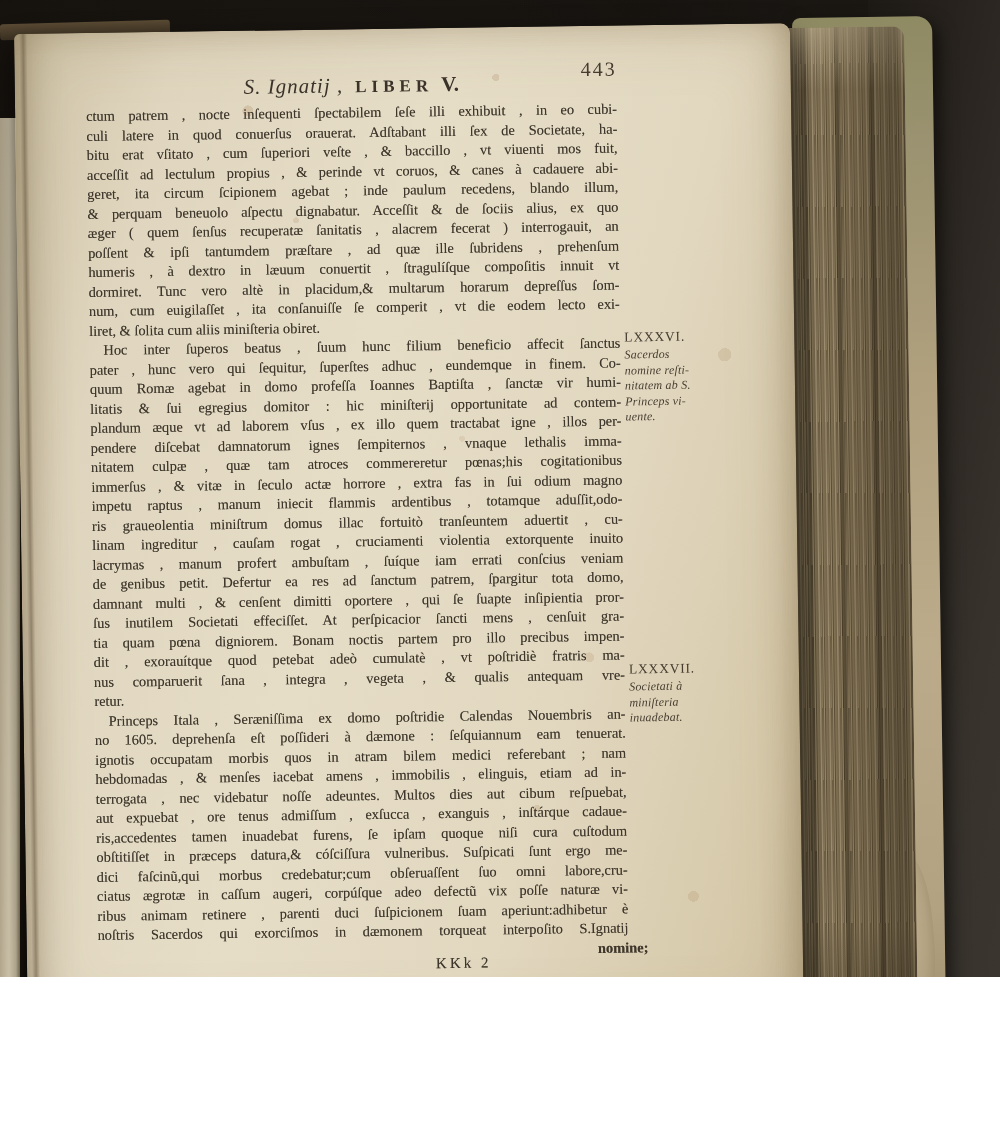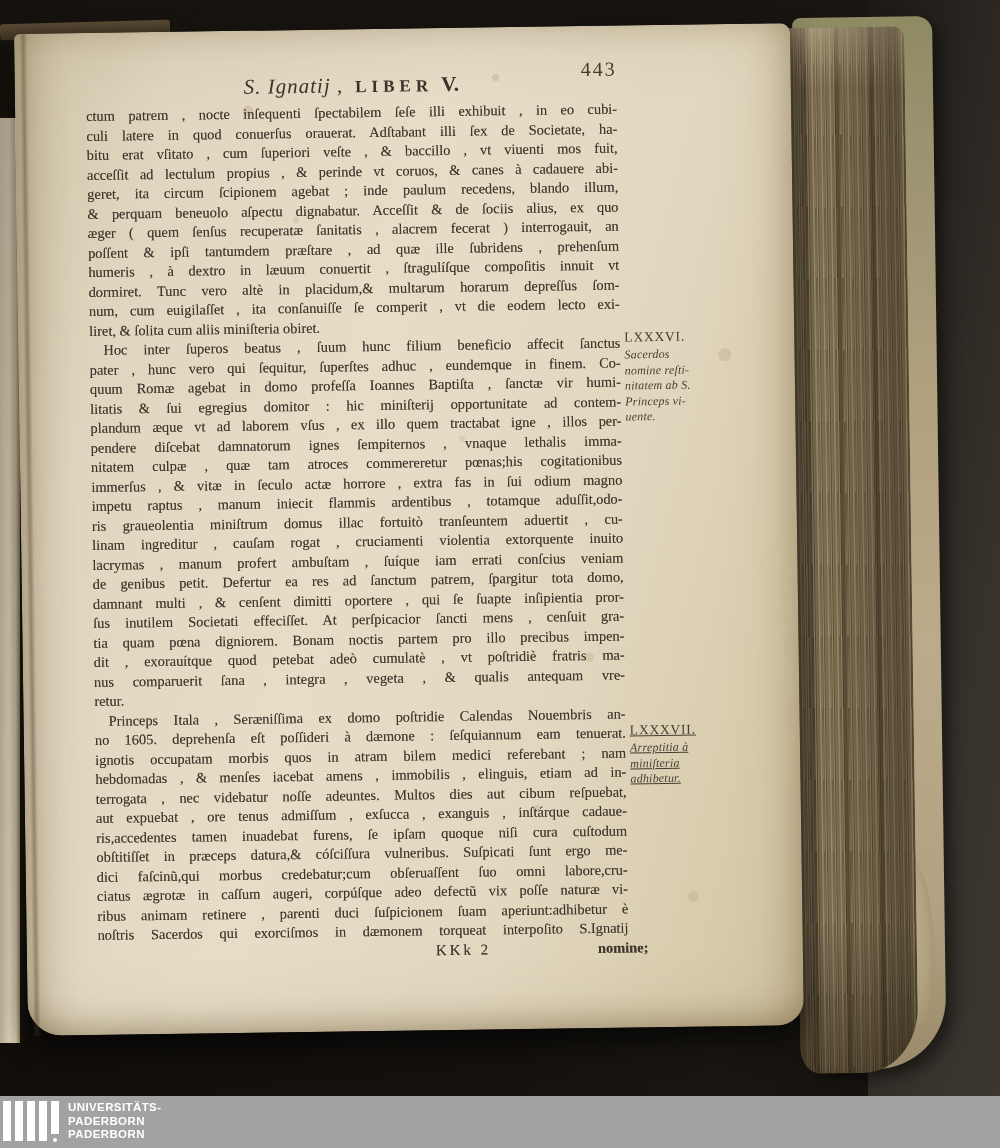--- a/index.html
+++ b/index.html
@@ -1,17 +1,17 @@
 <!DOCTYPE html>
 <html><head>
 <meta charset="utf-8">
 <style>
   html,body{margin:0;padding:0;}
   .scene{
-    position:relative;width:1000px;height:1148px;overflow:hidden;
+    position:relative;width:1000px;height:977px;overflow:hidden;
     background:
       radial-gradient(ellipse 900px 700px at 18% 30%, rgba(0,0,0,0) 40%, rgba(0,0,0,.25) 100%),
       linear-gradient(100deg,#16120e 0%, #1a1612 55%, #211d18 75%, #191510 100%);
     font-family:"Liberation Serif","DejaVu Serif",serif;
   }
   
   .bg-right{position:absolute;left:868px;top:0;width:132px;height:1100px;
     background:linear-gradient(100deg,#1d1914 0%, #2a2username520 35%, #37322c 70%, #3b3630 100%);
     background:linear-gradient(100deg,#1d1914 0%, #2a2520 35%, #37322c 70%, #3b3630 100%);}
   
@@ -70,28 +70,28 @@
   .page-number{position:absolute;left:566px;top:32px;width:60px;font-size:20px;
     color:#453c2f;letter-spacing:2px;}
   
   .text-block{position:absolute;left:71px;top:74px;width:531px;color:#3e362b;
     font-size:14.4px;line-height:19.5px;
     text-shadow:0 0 .6px rgba(62,54,43,.55);}
   .pline{text-align:justify;text-align-last:justify;white-space:nowrap;}
   .pline.last{text-align-last:left;}
   .pline.indent{text-indent:14px;}
   .sig-line{position:relative;height:20px;}
-  .sig-mark{position:absolute;left:338px;letter-spacing:3px;font-size:15px;}
+  .sig-mark{position:absolute;left:338px;letter-spacing:3px;font-size:15px;margin-top:13px;}
   .catchword{position:absolute;left:500px;font-size:14.5px;font-weight:bold;}
   
   .margin-note{position:absolute;left:606px;width:100px;color:#473e31;}
   .note-number{font-size:13.5px;letter-spacing:.8px;margin-bottom:2px;}
   .nline{font-style:italic;font-size:12px;line-height:15.5px;letter-spacing:.2px;}
   .note-1{top:304px;}
-  .note-2{top:697px;text-decoration:underline;}
+  .note-2{top:636px;}
   
   .footer{position:absolute;left:0;top:1096px;width:1000px;height:52px;background:#a2a2a2;}
   .bars{position:absolute;left:3px;top:5px;height:42px;}
   .bar{position:absolute;top:0;width:8px;height:40px;background:#fff;}
   .bar.b1{left:0;} .bar.b2{left:12px;} .bar.b3{left:24px;} .bar.b4{left:36px;}
   .bar.b5{left:48px;height:33px;}
   .bar-dot{position:absolute;left:50px;top:37px;width:4px;height:4px;border-radius:50%;background:#fff;}
   .footer-text{position:absolute;left:68px;top:5px;color:#fff;
     font-family:"Liberation Sans","DejaVu Sans",sans-serif;
     font-size:11.5px;font-weight:bold;letter-spacing:.4px;}
@@ -178,23 +178,23 @@
           <div class="nline">Sacerdos</div>
           <div class="nline">nomine reſti-</div>
           <div class="nline">nitatem ab S.</div>
           <div class="nline">Princeps vi-</div>
           <div class="nline">uente.</div>
         </div>
     </div>
     <div class="margin-note note-2">
       <div class="note-number">LXXXVII.</div>
       <div>
-          <div class="nline">Arreptitia à</div>
+          <div class="nline">Societati à</div>
           <div class="nline">miniſteria</div>
-          <div class="nline">adhibetur.</div>
+          <div class="nline">inuadebat.</div>
         </div>
     </div>
   </div>
 
   <div class="footer">
     <div class="bars">
       <span class="bar b1"></span>
       <span class="bar b2"></span>
       <span class="bar b3"></span>
       <span class="bar b4"></span>

